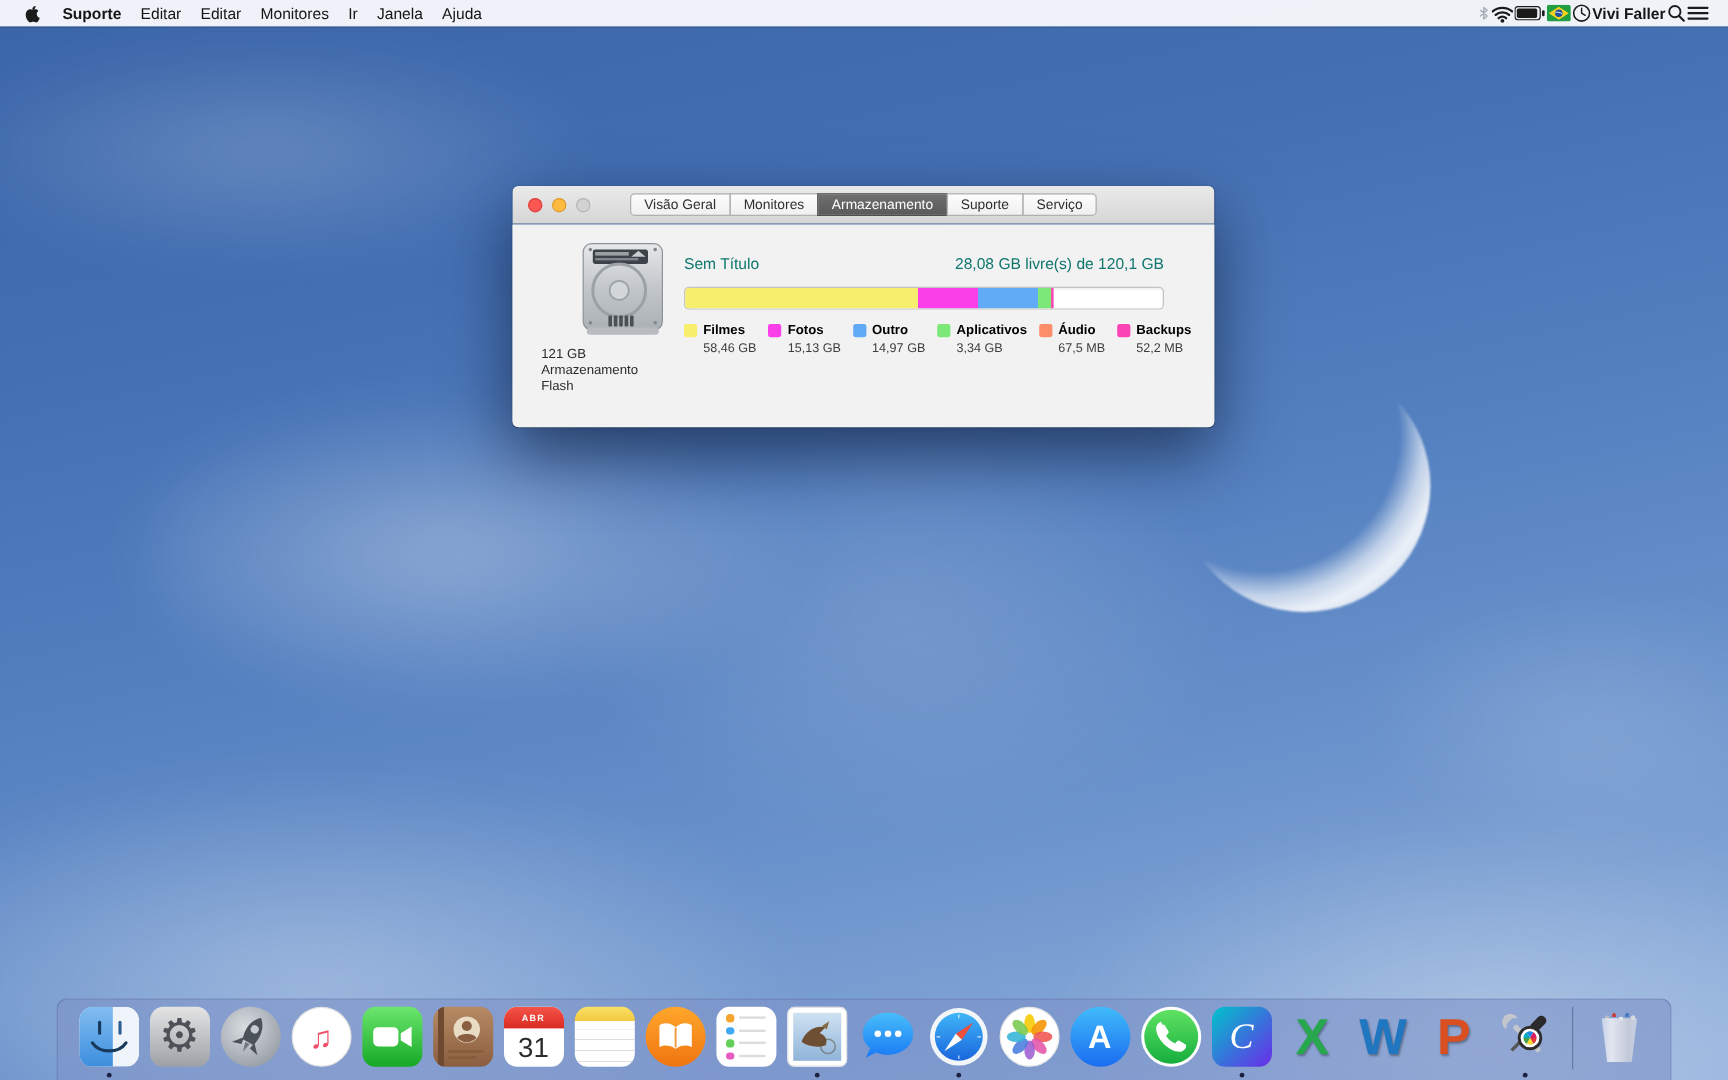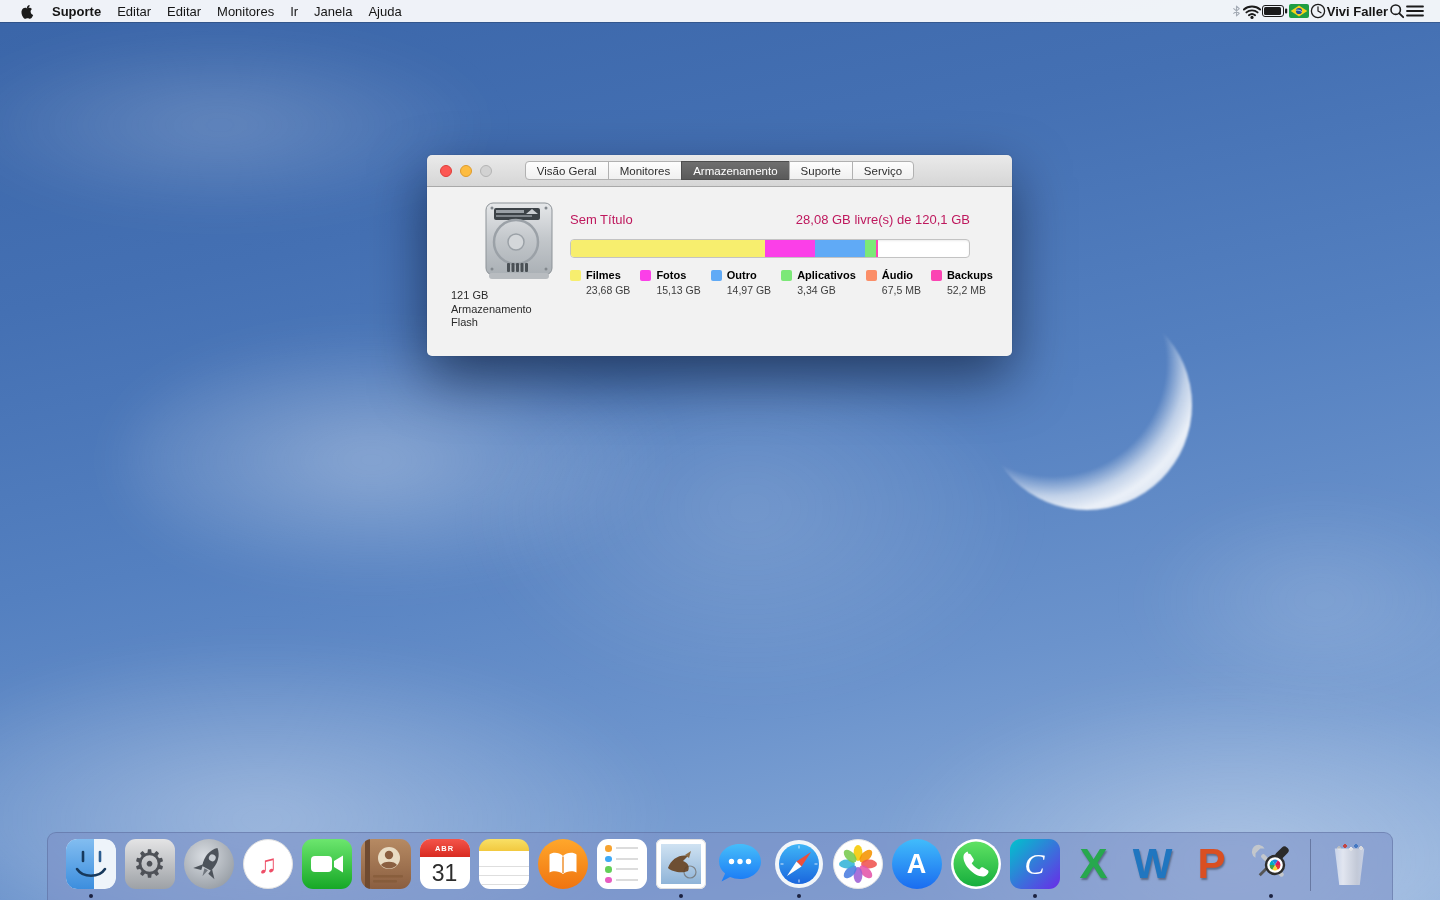--- a/index.html
+++ b/index.html
@@ -43,21 +43,21 @@
   .tab:first-child{border-radius:4px 0 0 4px;margin-left:0;}
   .tab:last-child{border-radius:0 4px 4px 0;}
   .tab.selected{background:linear-gradient(#6f6f6f,#5a5a5a);color:#fff;border-color:#4e4e4e;}
   .win-content{height:169px;background:#f2f2f2;border-radius:0 0 5px 5px;position:relative;}
   
   .disk-col{position:absolute;left:24px;top:14px;width:136px;text-align:left;}
   .disk-col svg{display:block;margin:0 auto;}
   .disk-label{margin-top:6px;font-size:11px;line-height:13.5px;color:#2b2b2b;}
   
   .main-col{position:absolute;left:143px;top:25px;width:400px;}
-  .vol-row{display:flex;justify-content:space-between;align-items:baseline;font-size:13px;color:#be185d;}
+  .vol-row{display:flex;justify-content:space-between;align-items:baseline;font-size:13px;color:#0f766e;}
   .storage-bar{margin-top:12px;height:17px;border:1px solid #c3c3c3;border-radius:4px;background:#fff;
     overflow:hidden;display:flex;box-shadow:inset 0 1px 2px rgba(0,0,0,.08);}
   .bar-seg{height:100%;background-image:linear-gradient(rgba(255,255,255,.28),rgba(0,0,0,.05));}
   .legend{margin-top:11px;display:flex;gap:10px;}
   .legend-item{white-space:nowrap;}
   .legend-head{display:flex;align-items:center;gap:5px;}
   .legend-swatch{width:11px;height:11px;border-radius:2px;flex:none;}
   .legend-label{font-size:11px;font-weight:bold;color:#000;}
   .legend-value{margin:3px 0 0 16px;font-size:10.5px;color:#3d3d3d;}
   
@@ -257,21 +257,21 @@
           <div class="bar-seg" style="width: 2.8%; background: rgb(124, 232, 120);"></div>
           <div class="bar-seg" style="width: 0.15%; background: rgb(251, 142, 104);"></div>
           <div class="bar-seg" style="width: 0.35%; background: rgb(251, 68, 179);"></div>
         </div>
         <div class="legend">
           <div class="legend-item">
             <div class="legend-head">
                 <span class="legend-swatch" style="background: rgb(247, 238, 110);"></span>
                 <span class="legend-label">Filmes</span>
               </div>
-            <div class="legend-value">23,68 GB</div>
+            <div class="legend-value">58,46 GB</div>
           </div>
           <div class="legend-item">
             <div class="legend-head">
                 <span class="legend-swatch" style="background: rgb(251, 63, 232);"></span>
                 <span class="legend-label">Fotos</span>
               </div>
             <div class="legend-value">15,13 GB</div>
           </div>
           <div class="legend-item">
             <div class="legend-head">

